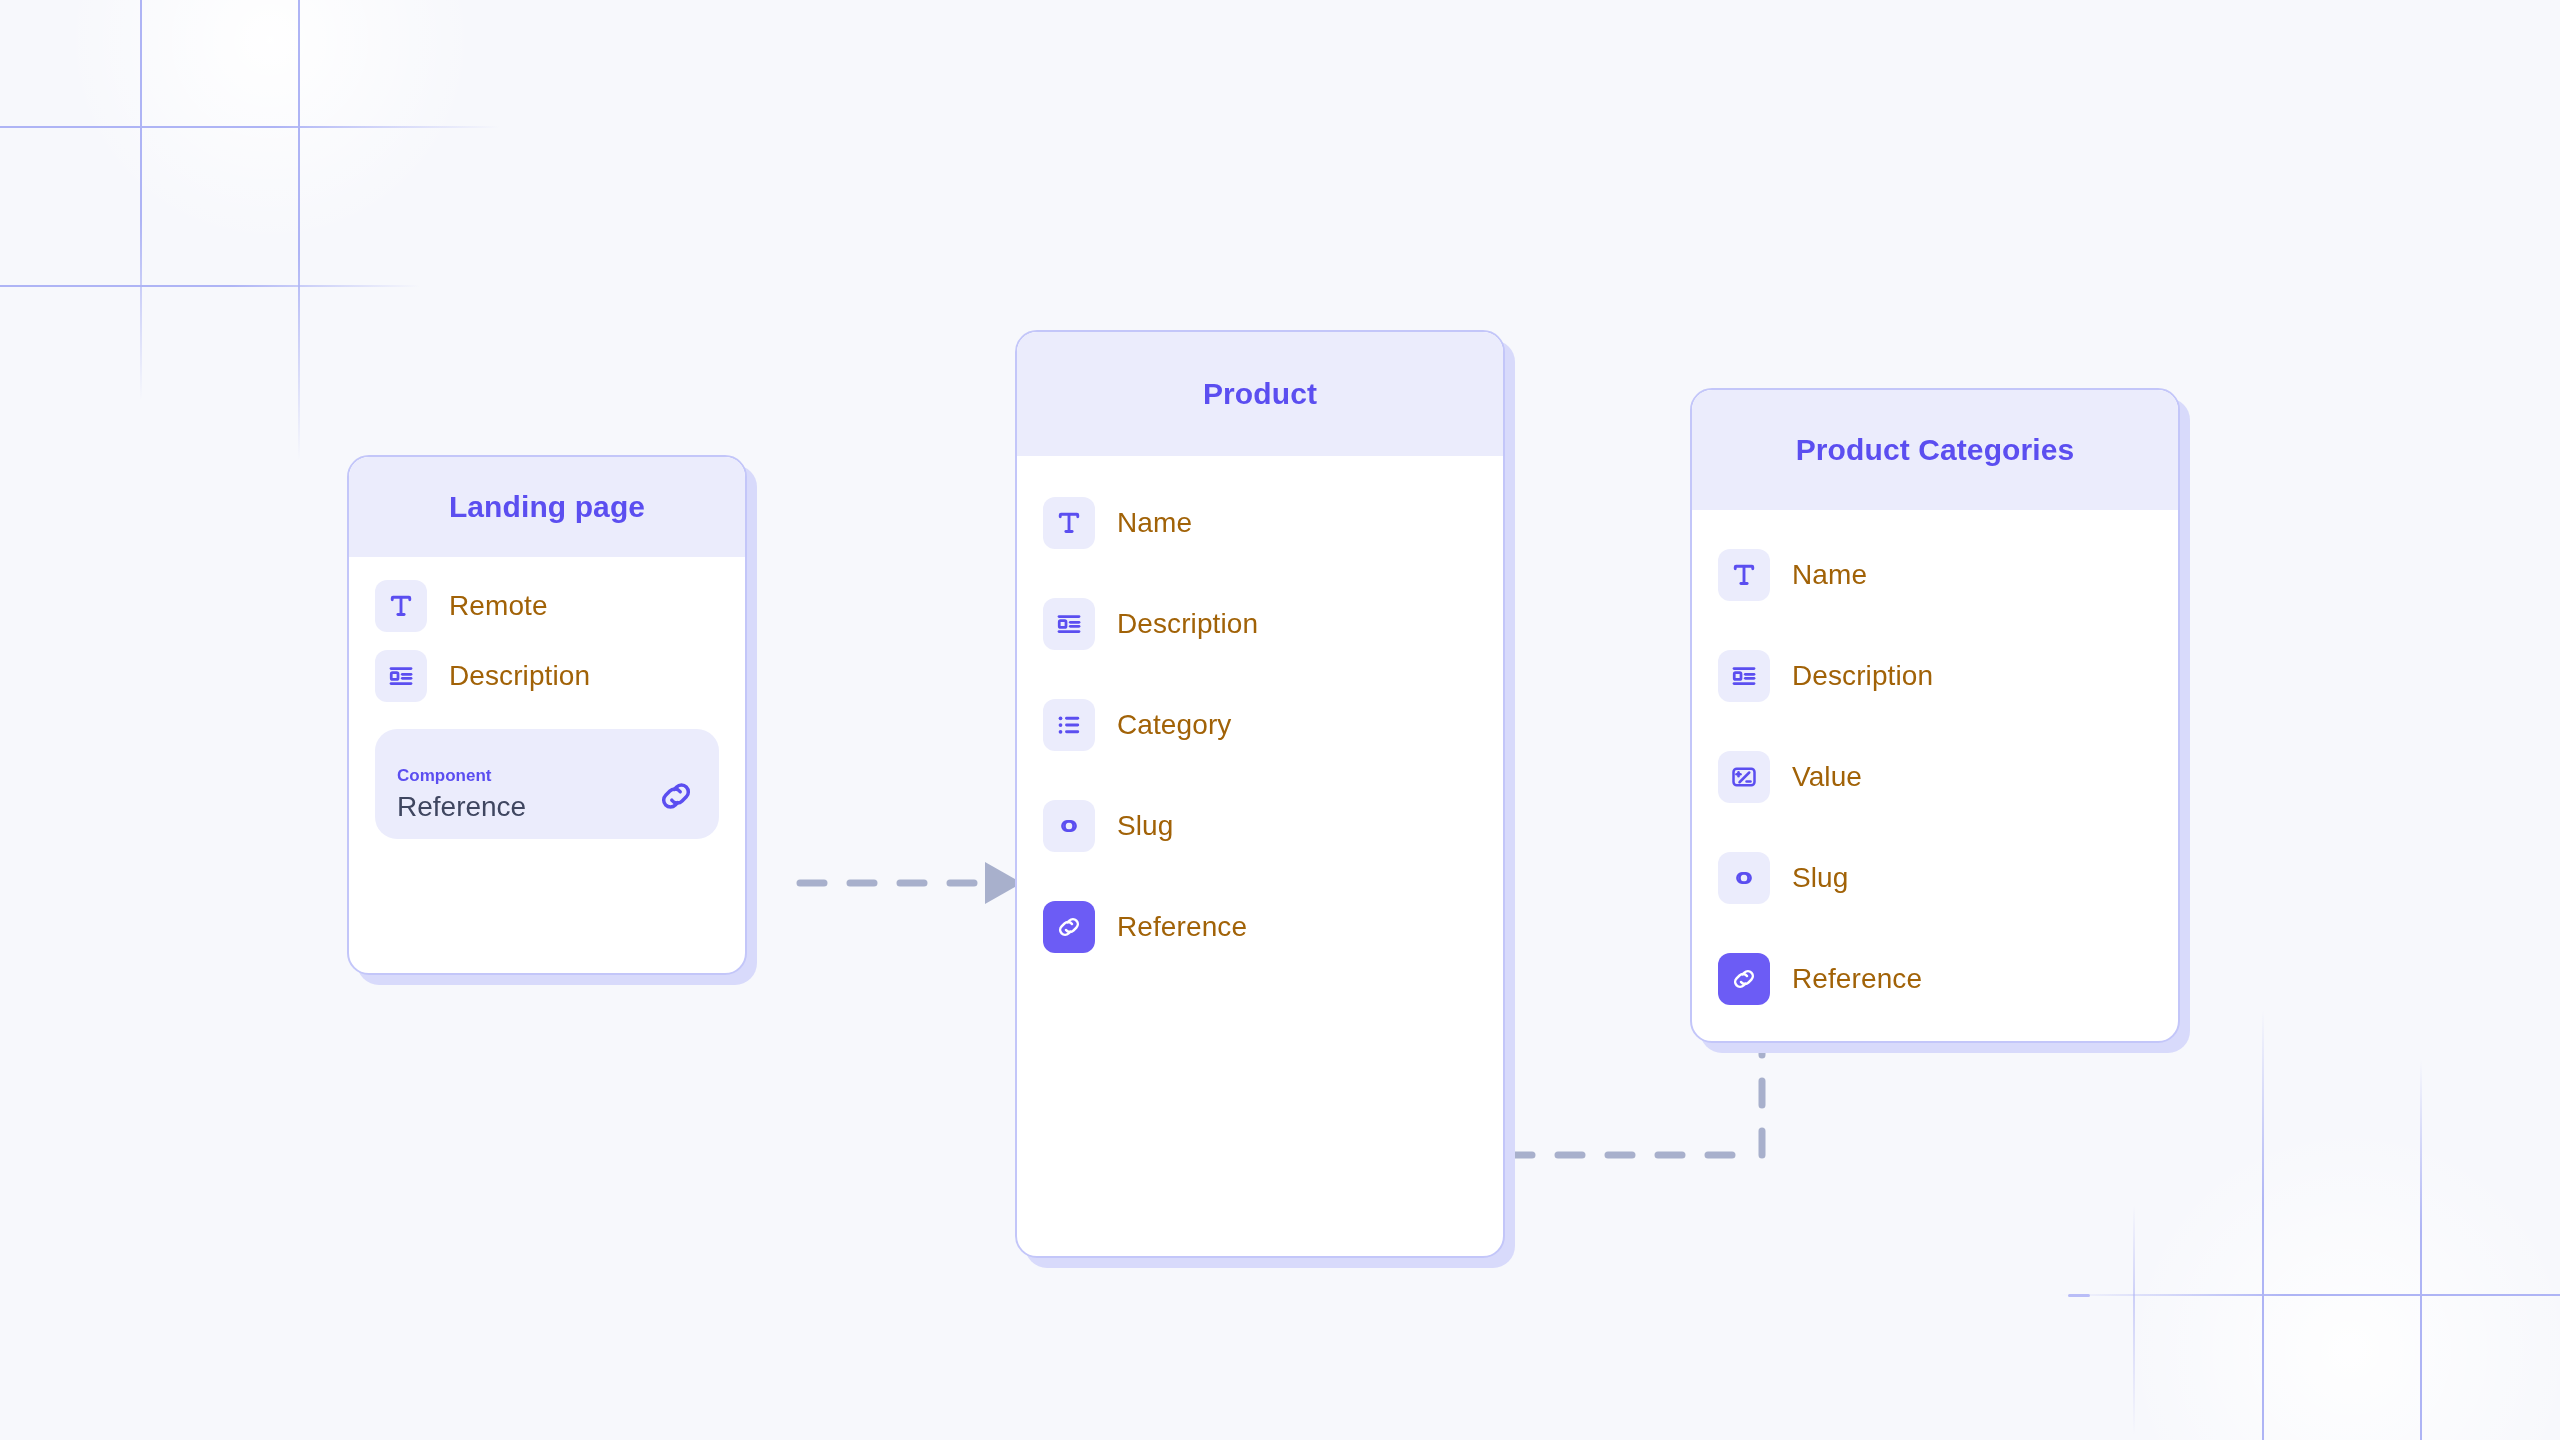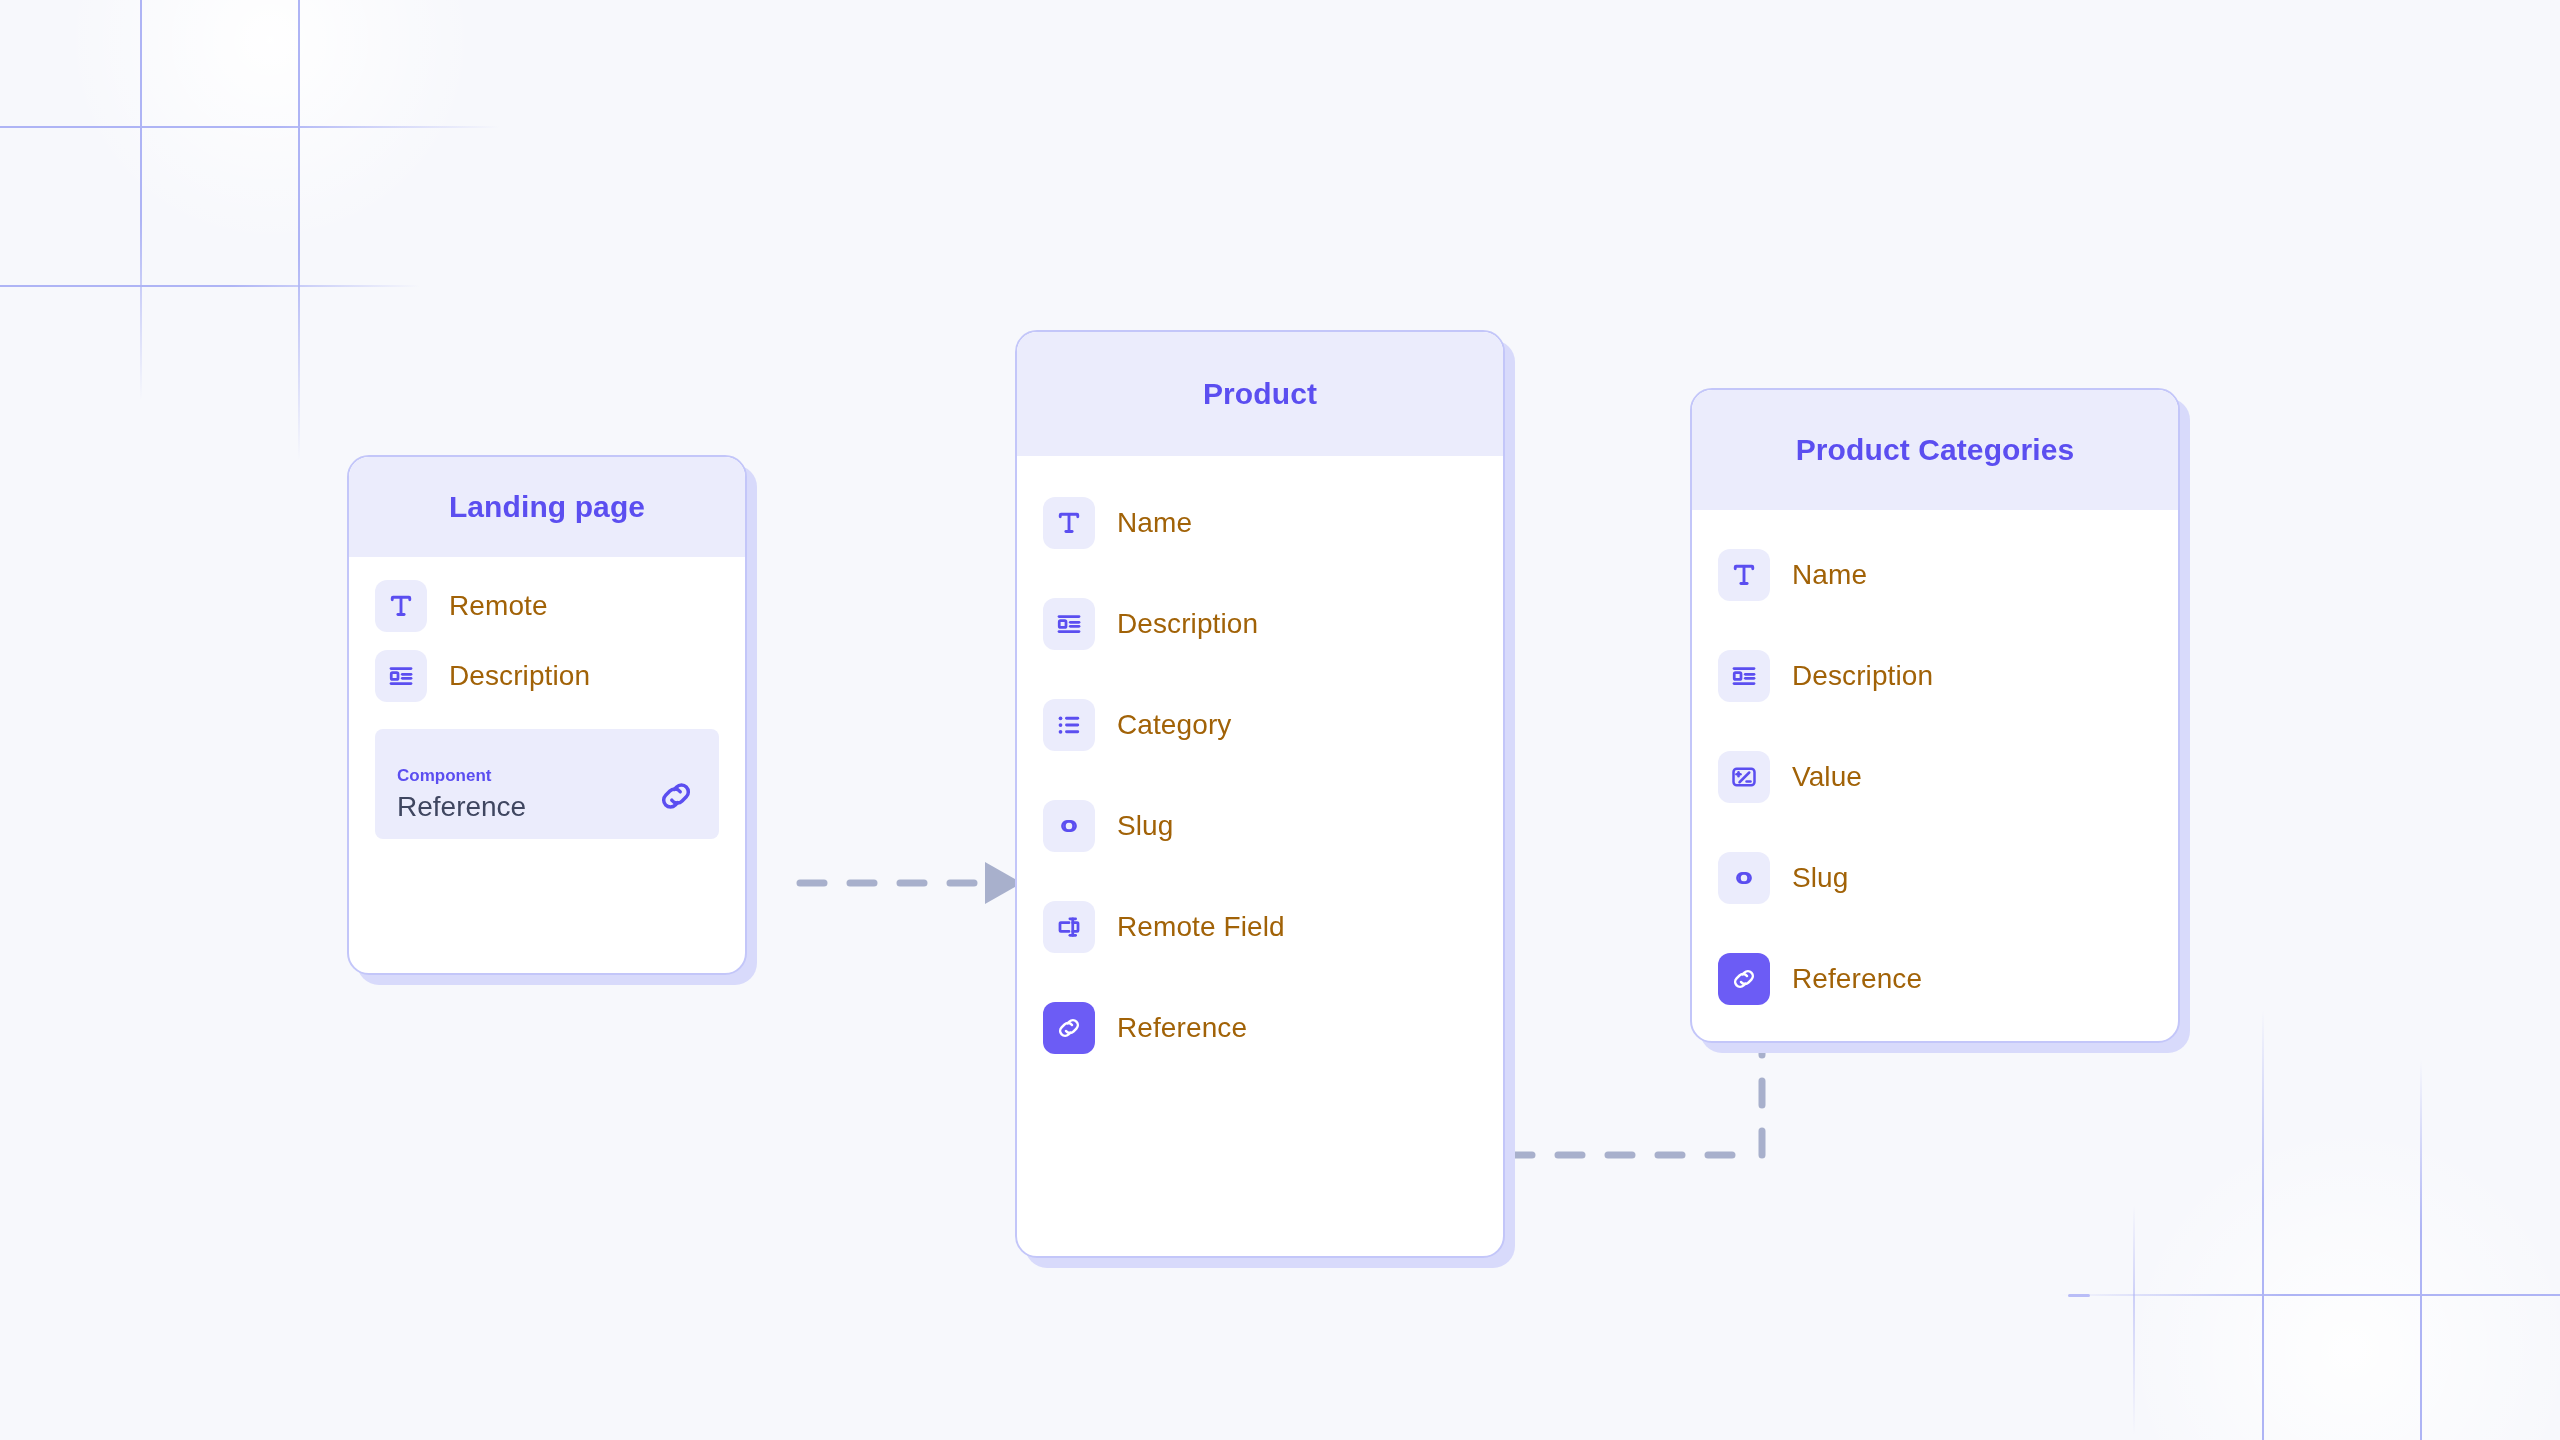--- a/index.html
+++ b/index.html
@@ -106,21 +106,21 @@
   .field-label {
     font-size: 28px;
     color: #a16207;
     letter-spacing: .1px;
     white-space: nowrap;
   }
 
   
   .component-block {
     background: #ebecfc;
-    border-radius: 8px;
+    border-radius: 22px;
     padding: 14px 22px 16px 22px;
     display: flex;
     align-items: flex-end;
     justify-content: space-between;
     box-sizing: border-box;
   }
   .component-kicker {
     color: #5b4ef0;
     font-size: 17px;
     font-weight: 600;
@@ -258,32 +258,20 @@
     <div class="field-row" style="height:101px;">
       <span class="field-icon">
         <svg width="30" height="30" viewBox="0 0 24 24" fill="none" stroke="#5b4ef0" stroke-width="2" stroke-linecap="round" stroke-linejoin="round">
           <path d="M10.5 8.2a3.8 3.8 0 0 0 0 7.6h1.3a3.8 3.8 0 0 0 0-7.6"></path>
           <path d="M13.5 15.8a3.8 3.8 0 0 0 0-7.6h-1.3a3.8 3.8 0 0 0 0 7.6"></path>
         </svg>
       </span>
       <span class="field-label">Slug</span>
     </div>
 
-    <div class="field-row" style="height:101px;">
-      <span class="field-icon">
-        <svg width="30" height="30" viewBox="0 0 24 24" fill="none" stroke="#5b4ef0" stroke-width="2.2" stroke-linecap="round" stroke-linejoin="round">
-          <path d="M12 8.5H5.4a.6.6 0 0 0-.6.6v5.8a.6.6 0 0 0 .6.6H12"></path>
-          <path d="M15 8.5h3.6a.6.6 0 0 1 .6.6v5.8a.6.6 0 0 1-.6.6H15"></path>
-          <path d="M15 5.4v13.2"></path>
-            <path d="M12.7 5.4h4.6"></path>
-            <path d="M12.7 18.6h4.6"></path>
-        </svg>
-      </span>
-      <span class="field-label">Remote Field</span>
-    </div>
 
     <div class="field-row" style="height:101px;">
       <span class="field-icon active">
         <svg width="30" height="30" viewBox="0 0 24 24" fill="none" stroke="#ffffff" stroke-width="2" stroke-linecap="round" stroke-linejoin="round">
           <path d="M9.6 14.4a3.9 3.9 0 0 0 5.9.42l2.4-2.4a3.9 3.9 0 0 0-5.52-5.52l-1.38 1.37"></path>
           <path d="M14.4 9.6a3.9 3.9 0 0 0-5.9-.42l-2.4 2.4a3.9 3.9 0 0 0 5.52 5.52l1.37-1.37"></path>
         </svg>
       </span>
       <span class="field-label">Reference</span>
     </div>

